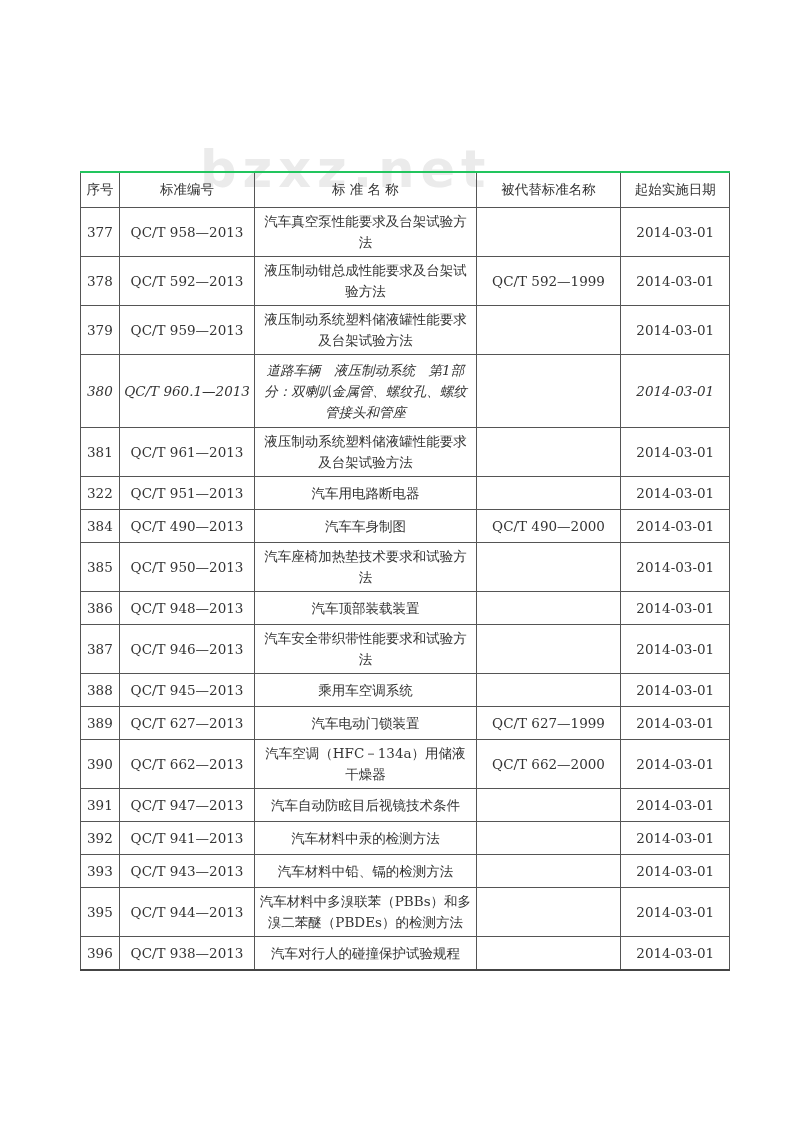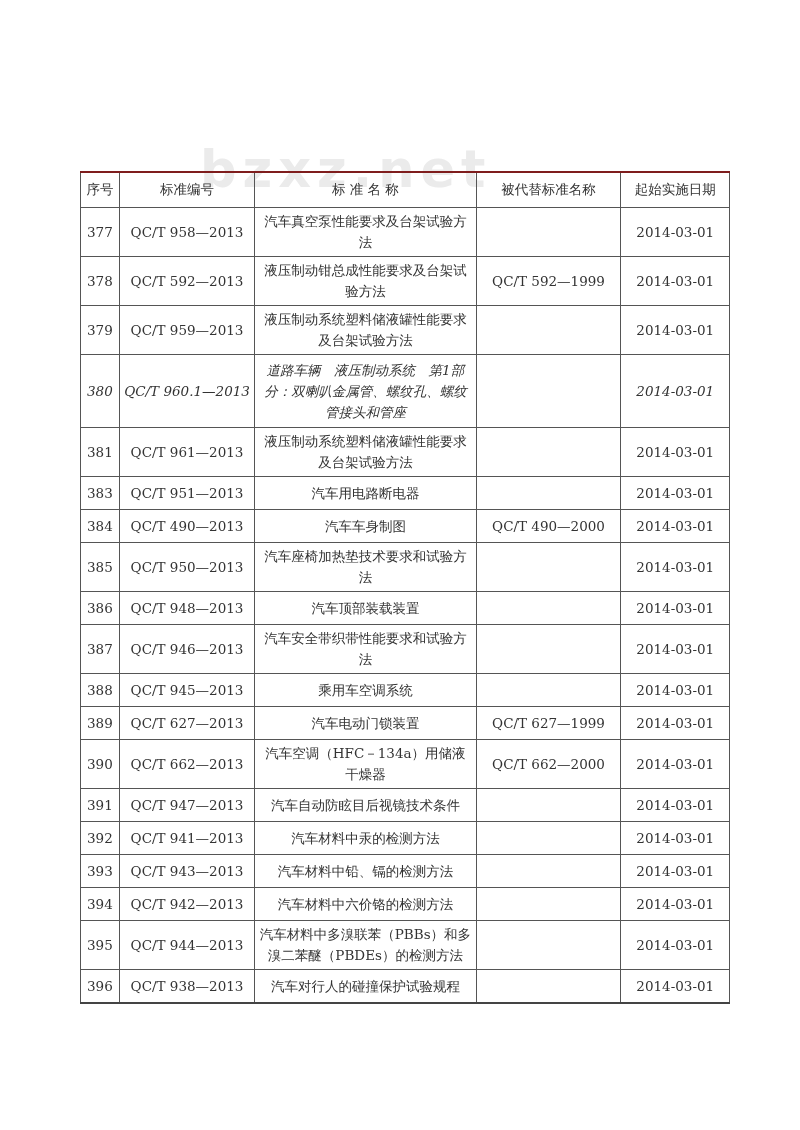--- a/index.html
+++ b/index.html
@@ -5,21 +5,21 @@
   html, body { margin:0; padding:0; background:#fff; }
   body { width:800px; height:1130px; position:relative; overflow:hidden;
          font-family:"DejaVu Serif","Liberation Serif",serif; color:#333; }
   .watermark { position:absolute; left:200px; top:130px; font-family:"DejaVu Sans","Liberation Sans",sans-serif;
                font-size:51px; font-weight:bold; color:#ebebeb; letter-spacing:6px; line-height:80px; z-index:0; }
   table.std { position:absolute; left:80px; top:171px; width:650px; border-collapse:collapse; z-index:1;
               font-size:13.5px; }
   table.std th, table.std td { border:1px solid #555; padding:2px 4px; vertical-align:middle; }
   table.std th { font-family:"DejaVu Sans","Liberation Sans",sans-serif; font-weight:normal; font-size:13.5px;
                  height:30px; color:#333; background:transparent; }
-  table.std > thead > tr > th { border-top:2px solid #7f1d1d; }
+  table.std > thead > tr > th { border-top:2px solid #22c55e; }
   td.c { text-align:center; }
   td.name { text-align:center; line-height:21px; padding:2px 6px; }
   tr.r1 td { height:28px; }
   tr.r2 td { height:44px; }
   tr.r3 td { height:68px;font-style:italic; }
   .col-no { width:30px; }
   .col-code { width:130px; }
   .col-name { width:218px; }
   .col-rep { width:140px; }
   .col-date { width:102px; }
@@ -70,21 +70,21 @@
         <td class="c">2014-03-01</td>
       </tr>
       <tr class="r2">
         <td class="c">381</td>
         <td class="c">QC/T 961—2013</td>
         <td class="name">液压制动系统塑料储液罐性能要求及台架试验方法</td>
         <td class="c"></td>
         <td class="c">2014-03-01</td>
       </tr>
       <tr class="r1">
-        <td class="c">383</td>
+        <td class="c">322</td>
         <td class="c">QC/T 951—2013</td>
         <td class="name">汽车用电路断电器</td>
         <td class="c"></td>
         <td class="c">2014-03-01</td>
       </tr>
       <tr class="r1">
         <td class="c">384</td>
         <td class="c">QC/T 490—2013</td>
         <td class="name">汽车车身制图</td>
         <td class="c">QC/T 490—2000</td>
@@ -146,27 +146,20 @@
         <td class="c"></td>
         <td class="c">2014-03-01</td>
       </tr>
       <tr class="r1">
         <td class="c">393</td>
         <td class="c">QC/T 943—2013</td>
         <td class="name">汽车材料中铅、镉的检测方法</td>
         <td class="c"></td>
         <td class="c">2014-03-01</td>
       </tr>
-      <tr class="r1">
-        <td class="c">394</td>
-        <td class="c">QC/T 942—2013</td>
-        <td class="name">汽车材料中六价铬的检测方法</td>
-        <td class="c"></td>
-        <td class="c">2014-03-01</td>
-      </tr>
       <tr class="r2">
         <td class="c">395</td>
         <td class="c">QC/T 944—2013</td>
         <td class="name">汽车材料中多溴联苯（PBBs）和多溴二苯醚（PBDEs）的检测方法</td>
         <td class="c"></td>
         <td class="c">2014-03-01</td>
       </tr>
       <tr class="r1">
         <td class="c">396</td>
         <td class="c">QC/T 938—2013</td>

